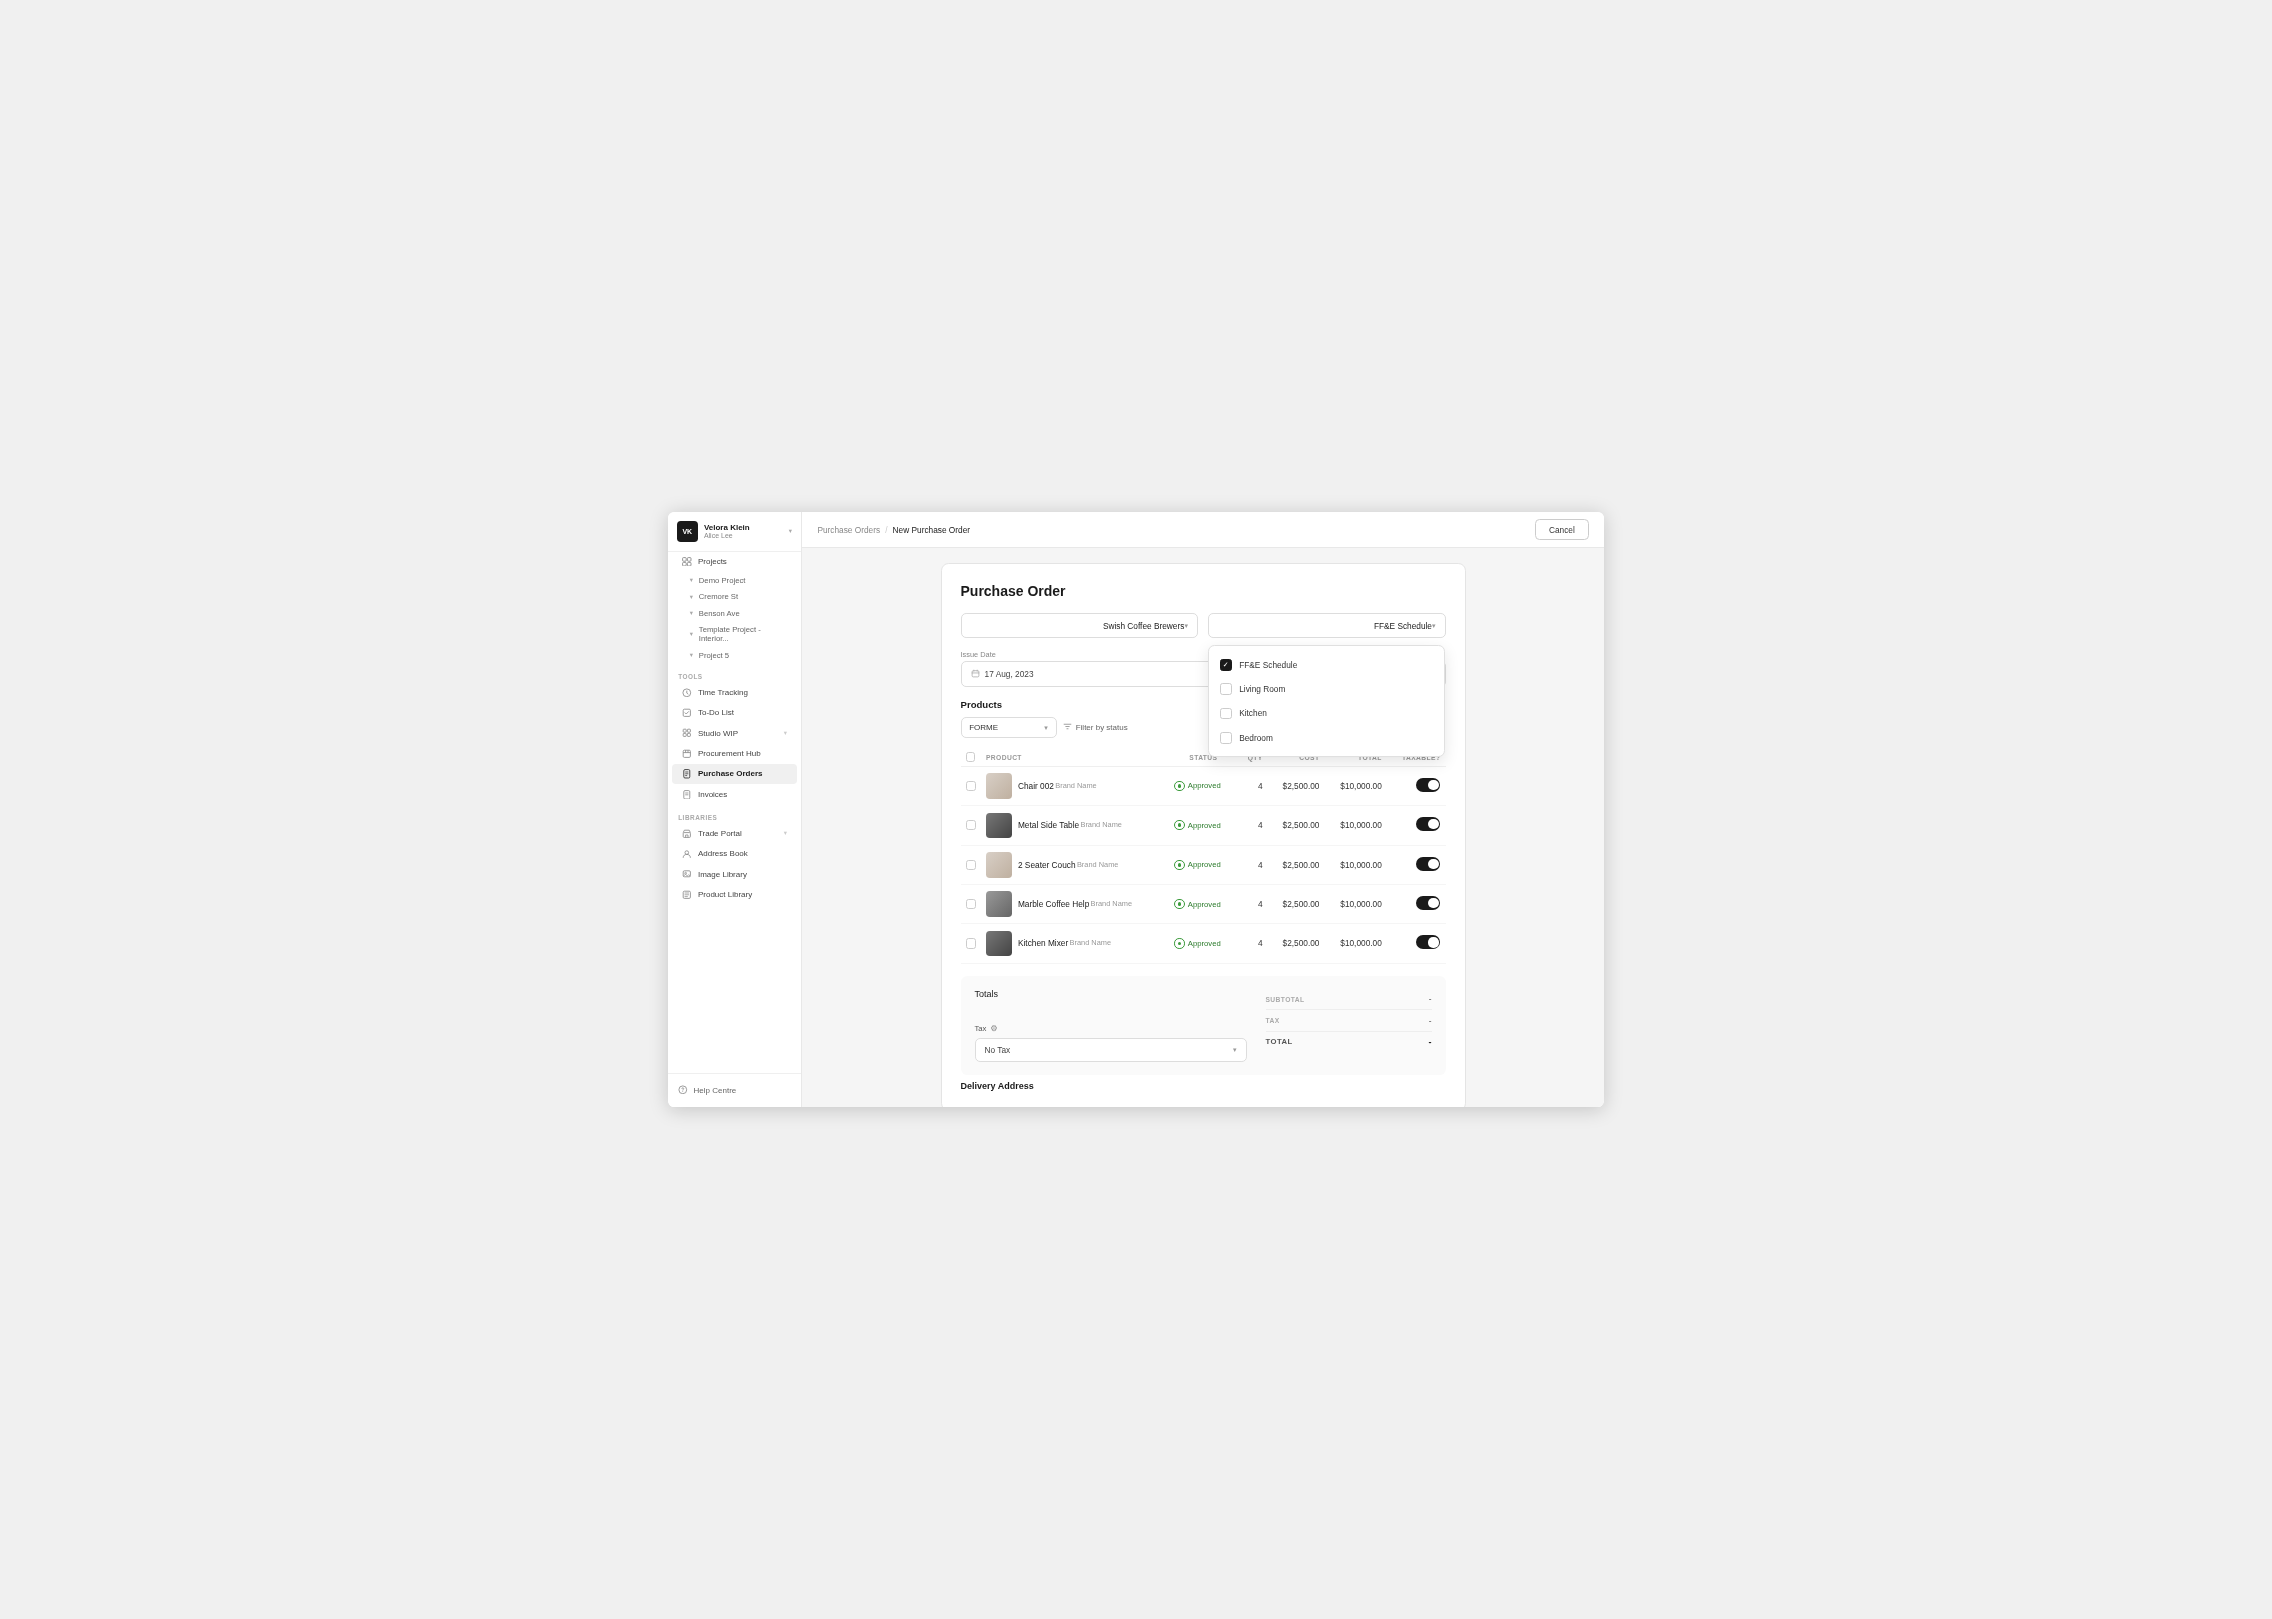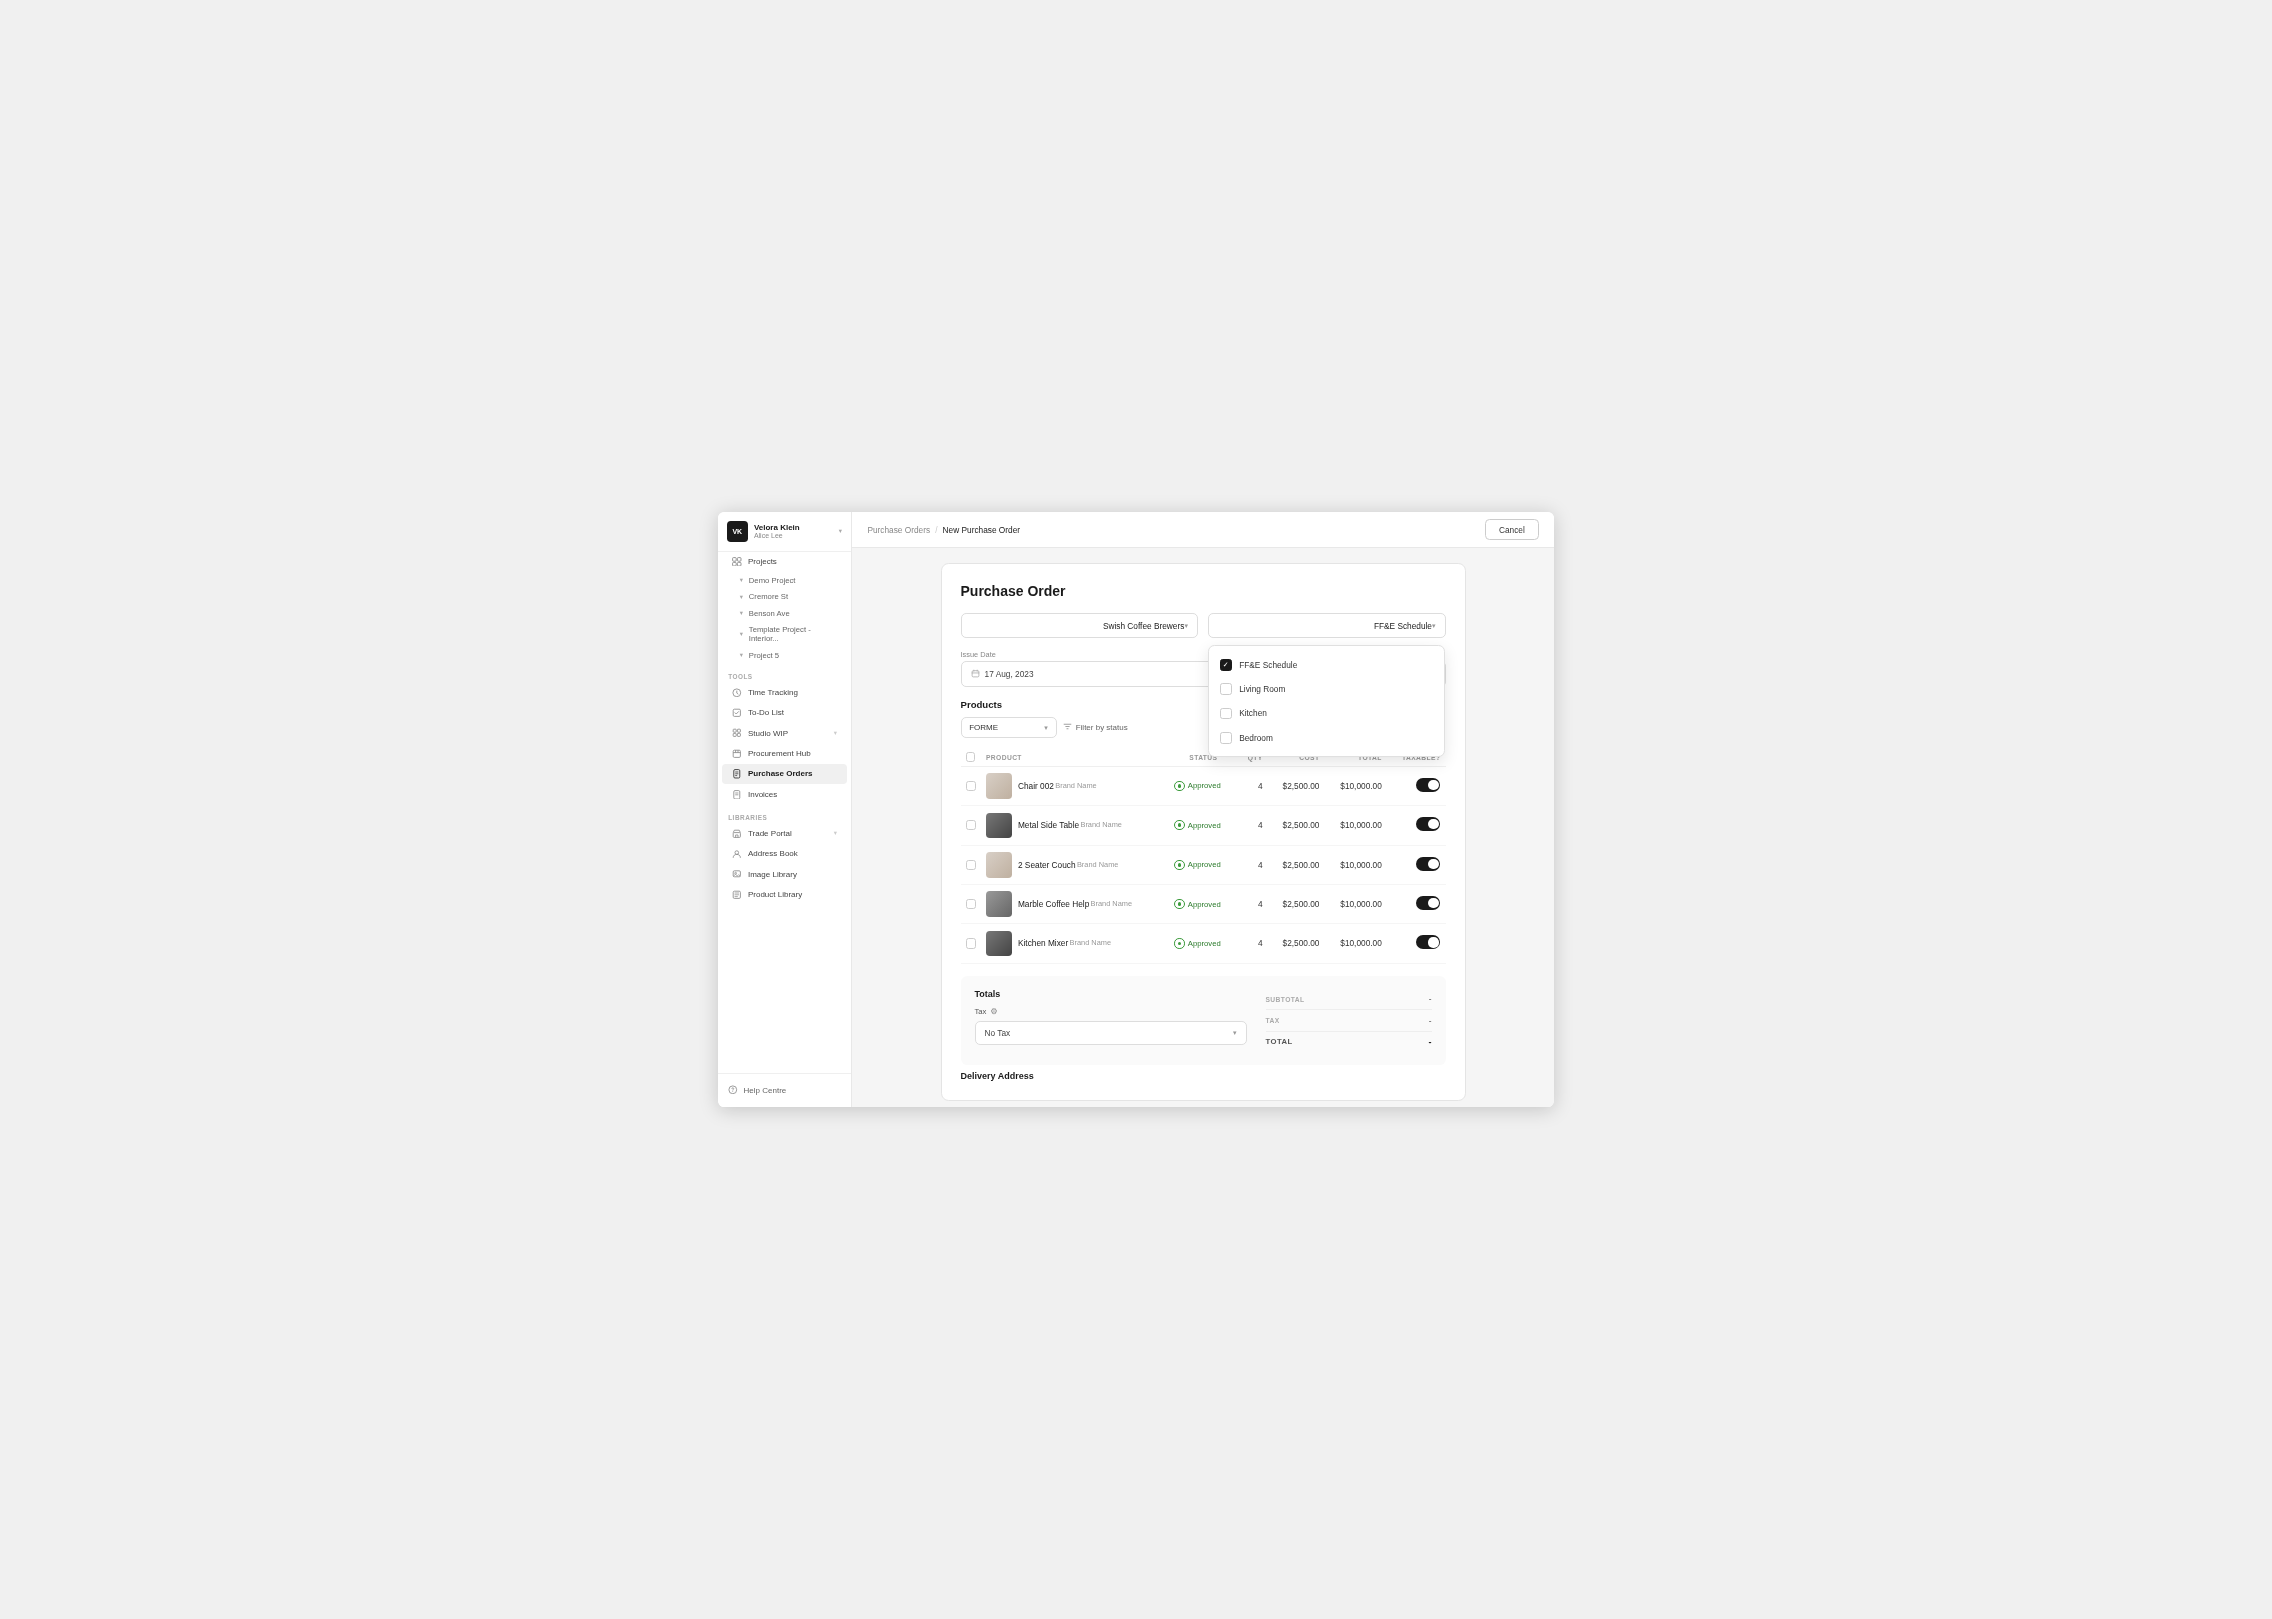--- a/index.html
+++ b/index.html
@@ -7,21 +7,21 @@
       font-family: -apple-system, BlinkMacSystemFont, 'Segoe UI', sans-serif;
       background: #f0f0f0;
       display: flex;
       justify-content: center;
       align-items: center;
       min-height: 100vh;
       font-size: 8.3px;
       color: #333;
     }
     .app-window {
-      width: 836px;
+      width: 936px;
       height: 595px;
       background: #fff;
       border-radius: 6.4px;
       box-shadow: 0 2.6px 19px rgba(0,0,0,0.18);
       display: flex;
       overflow: hidden;
       position: relative;
     }
 
     
@@ -363,21 +363,21 @@
       margin-top: 12.8px;
       background: #fafafa;
       border-radius: 6.4px;
       padding: 12.8px 14px;
       display: flex;
       gap: 19px;
       align-items: flex-start;
     }
     .totals-left { flex: 1; }
     .totals-right { min-width: 166px; }
-    .totals-title { font-size: 9px; font-weight: 700; color: #1a1a1a; margin-bottom: 7px; }
+    .totals-title { font-size: 9px; font-weight: 400; color: #1a1a1a; margin-bottom: 24px; }
     .totals-tax-label {
       display: flex;
       align-items: center;
       gap: 3.8px;
       font-size: 7.7px;
       color: #555;
       margin-bottom: 5.1px;
     }
     .tax-settings-icon { color: #888; font-size: 8.3px; cursor: pointer; }
     .totals-tax-select {

